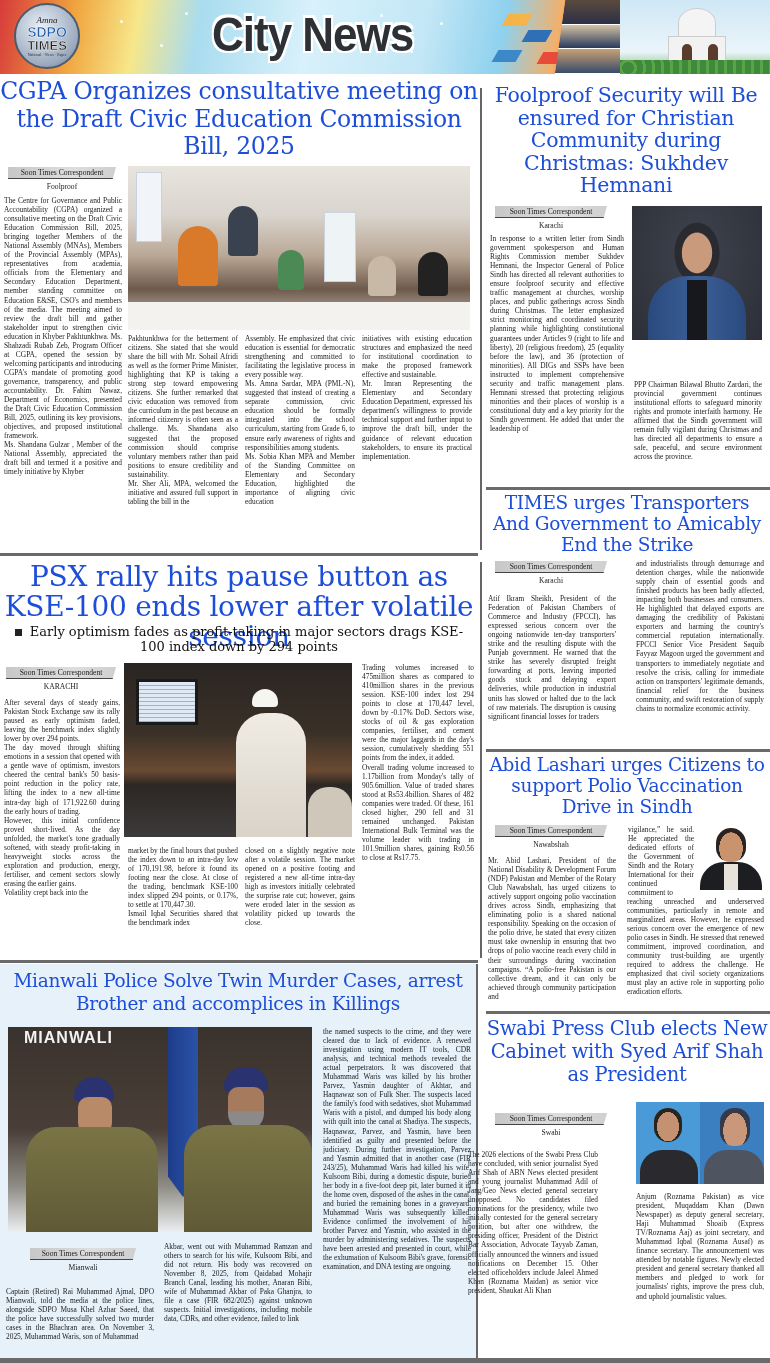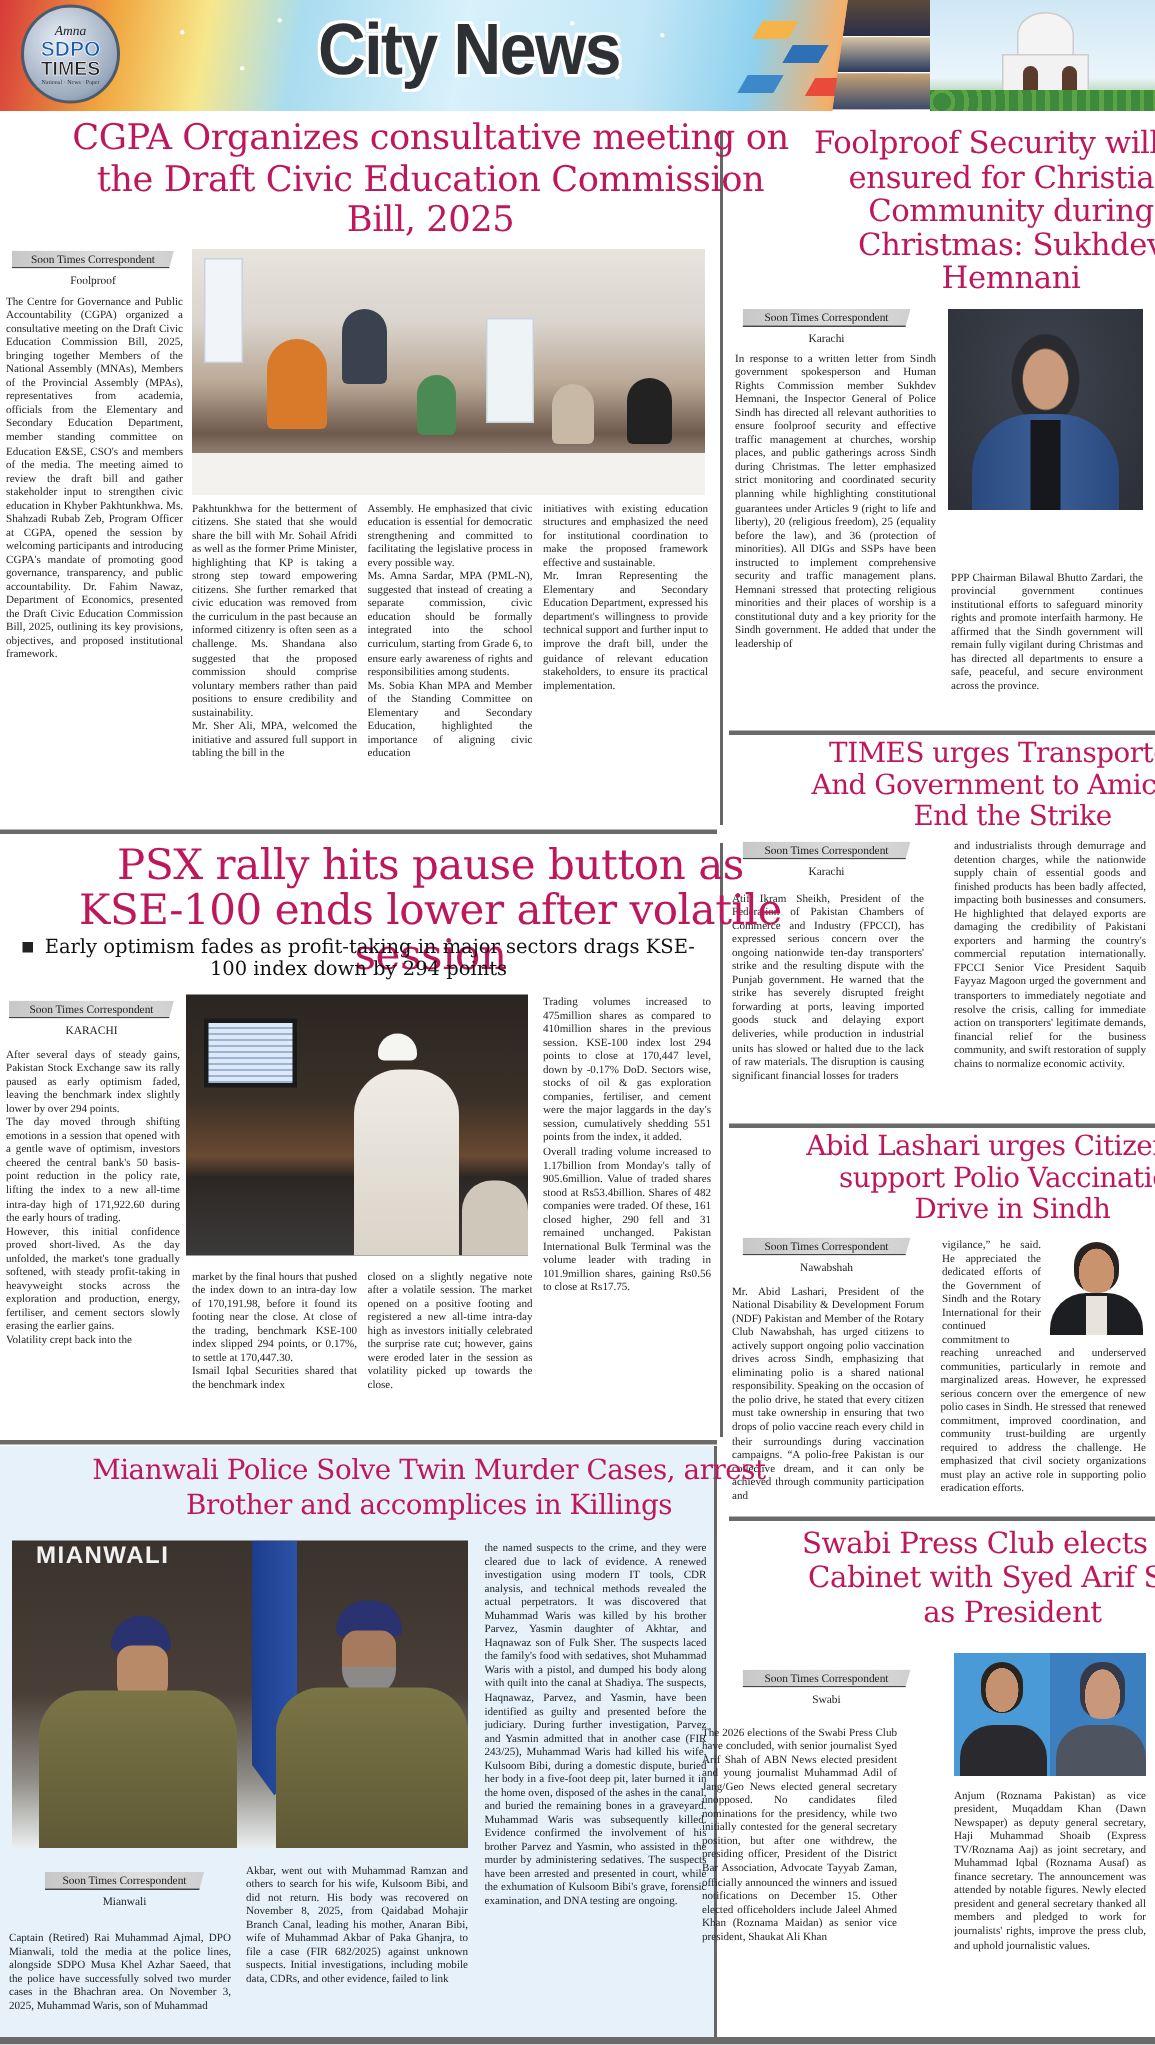--- a/index.html
+++ b/index.html
@@ -23,21 +23,21 @@
   .photo-strip div { height: 24.6px; border-bottom: 1px solid #fff; }
   .mazar { position: absolute; right: 0; top: 0; width: 150px; height: 74px; background: linear-gradient(180deg, #cfe7f5 0%, #eaf5fb 70%, #7db36a 100%); }
   .mazar .dome { position: absolute; left: 58px; top: 8px; width: 38px; height: 30px; border-radius: 50% 50% 10% 10%; background: #f4f4f4; border: 1px solid #ccc; }
   .mazar .base { position: absolute; left: 48px; top: 36px; width: 58px; height: 28px; background: #f2f2f2; border: 1px solid #ccc; }
   .mazar .arch { position: absolute; top: 44px; width: 10px; height: 20px; border-radius: 5px 5px 0 0; background: #5a3b2c; }
   .mazar .trees { position: absolute; left: 0; bottom: 0; width: 150px; height: 14px; background: repeating-radial-gradient(circle at 8px 8px, #3d8a3a 0 6px, #5aa346 6px 9px); }
 
   
   .vrule { position: absolute; width: 2px; background: #666; }
   .hrule { position: absolute; height: 3px; background: #6a6a6a; }
-  .headline { position: absolute; text-align: center; font-family: "DejaVu Serif", serif; color: #be185d; font-weight: normal; letter-spacing: -0.3px; margin-left: 48px; }
+  .headline { position: absolute; text-align: center; font-family: "DejaVu Serif", serif; color: #1d4ed8; font-weight: normal; letter-spacing: -0.3px; }
   .deck { position: absolute; text-align: center; font-family: "DejaVu Serif", serif; color: #111; }
   .deck .bullet { display: inline-block; width: 7px; height: 7px; background: #222; margin-right: 8px; vertical-align: middle; }
 
   .byline { position: absolute; text-align: center; }
   .byline .corr { display: block; margin: 0 auto; height: 12px; line-height: 12px; font-size: 7.6px; color: #222;
     background: linear-gradient(90deg, #c7c7c7, #dedede 60%, #cfcfcf); border-bottom: 1.5px solid #444; clip-path: polygon(0 0, 100% 0, 97% 100%, 0 100%); }
   .byline .loc { display: block; font-size: 7.6px; margin-top: 3px; color: #222; }
 
   .col { position: absolute; font-size: 7.4px; line-height: 9.05px; text-align: justify; color: #222; overflow: hidden; }
   .col p { margin: 0; }
@@ -108,20 +108,21 @@
     <div style="position:absolute;left:50px;top:60px;width:40px;height:60px;border-radius:20px 20px 4px 4px;background:#d9792a"></div>
     <div style="position:absolute;left:100px;top:40px;width:30px;height:50px;border-radius:15px 15px 4px 4px;background:#39424e"></div>
     <div style="position:absolute;left:150px;top:84px;width:26px;height:40px;border-radius:13px 13px 4px 4px;background:#4c8a55"></div>
     <div style="position:absolute;left:240px;top:90px;width:28px;height:40px;border-radius:14px 14px 4px 4px;background:#c8b8a6"></div>
     <div style="position:absolute;left:290px;top:86px;width:30px;height:44px;border-radius:15px 15px 4px 4px;background:#222"></div>
     <div style="position:absolute;left:0;bottom:0;width:342px;height:28px;background:#f4f2ef"></div>
   </div>
 
   <div class="col" style="left:4px;top:196px;width:118px;height:352px">
     <p>The Centre for Governance and Public Accountability (CGPA) organized a consultative meeting on the Draft Civic Education Commission Bill, 2025, bringing together Members of the National Assembly (MNAs), Members of the Provincial Assembly (MPAs), representatives from academia, officials from the Elementary and Secondary Education Department, member standing committee on Education E&amp;SE, CSO's and members of the media. The meeting aimed to review the draft bill and gather stakeholder input to strengthen civic education in Khyber Pakhtunkhwa. Ms. Shahzadi Rubab Zeb, Program Officer at CGPA, opened the session by welcoming participants and introducing CGPA's mandate of promoting good governance, transparency, and public accountability. Dr. Fahim Nawaz, Department of Economics, presented the Draft Civic Education Commission Bill, 2025, outlining its key provisions, objectives, and proposed institutional framework.</p>
+    <p>Ms. Shandana Gulzar , Member of the National Assembly, appreciated the draft bill and termed it a positive and timely initiative by Khyber</p>
   </div>
   <div class="col" style="left:128px;top:334px;width:110px;height:216px">
     <p>Pakhtunkhwa for the betterment of citizens. She stated that she would share the bill with Mr. Sohail Afridi as well as the former Prime Minister, highlighting that KP is taking a strong step toward empowering citizens. She further remarked that civic education was removed from the curriculum in the past because an informed citizenry is often seen as a challenge. Ms. Shandana also suggested that the proposed commission should comprise voluntary members rather than paid positions to ensure credibility and sustainability.</p>
     <p>Mr. Sher Ali, MPA, welcomed the initiative and assured full support in tabling the bill in the</p>
   </div>
   <div class="col" style="left:245px;top:334px;width:110px;height:216px">
     <p>Assembly. He emphasized that civic education is essential for democratic strengthening and committed to facilitating the legislative process in every possible way.</p>
     <p>Ms. Amna Sardar, MPA (PML-N), suggested that instead of creating a separate commission, civic education should be formally integrated into the school curriculum, starting from Grade 6, to ensure early awareness of rights and responsibilities among students.</p>
     <p>Ms. Sobia Khan MPA and Member of the Standing Committee on Elementary and Secondary Education, highlighted the importance of aligning civic education</p>
   </div>

